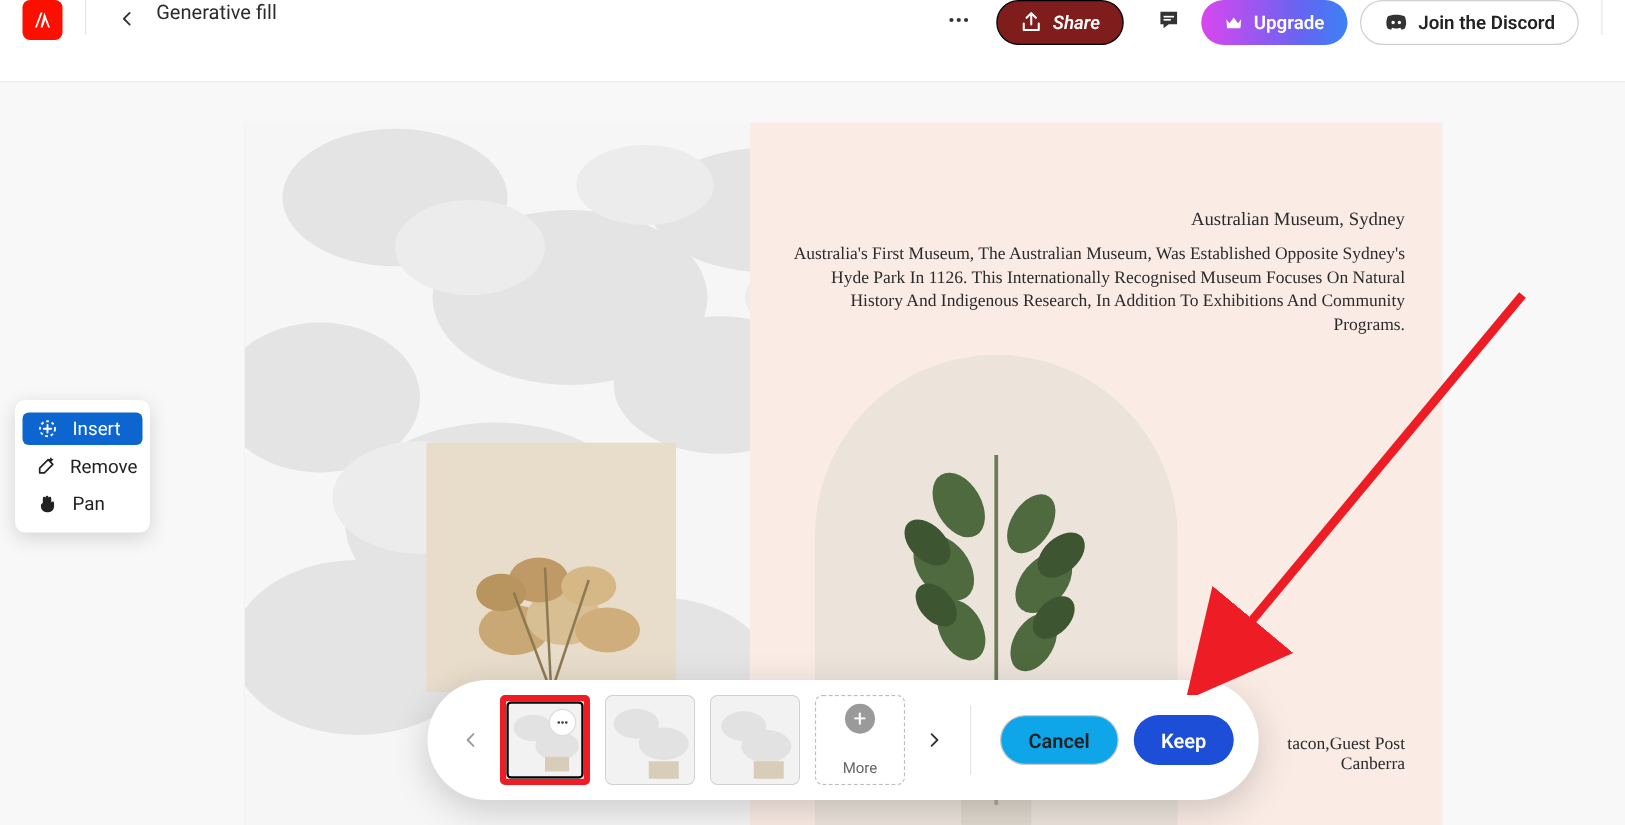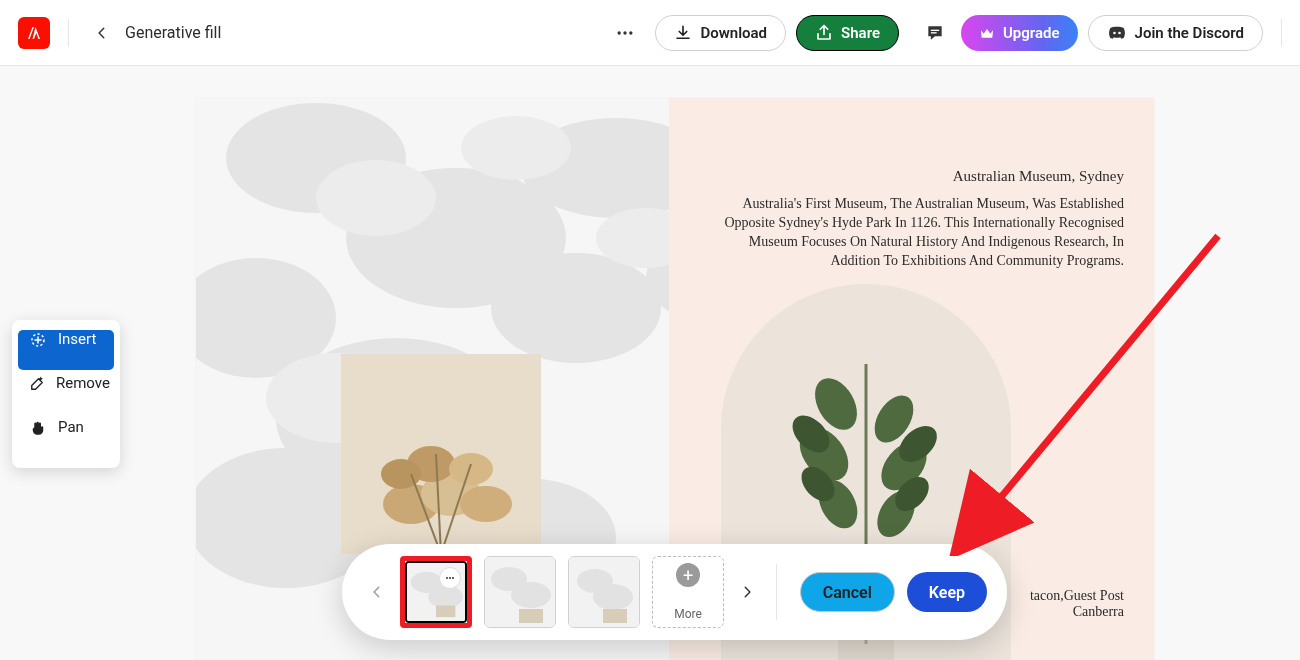--- a/index.html
+++ b/index.html
@@ -1,48 +1,48 @@
 <!DOCTYPE html>
 <html><head>
 <meta charset="utf-8">
 <style>
   * { box-sizing: border-box; margin: 0; padding: 0; }
   html, body { width: 1300px; height: 660px; font-family: -apple-system, BlinkMacSystemFont, "Segoe UI", Roboto, Helvetica, Arial, sans-serif; background: #fff; overflow: hidden; }
   
-  .header { height: 66px; display: flex; align-items: center; padding: 0 18px; border-bottom: 1px solid #e6e6e6; }
+  .header { height: 66px; display: flex; align-items: flex-start; padding: 0 18px; border-bottom: 1px solid #e6e6e6; }
   .logo { width: 32px; height: 32px; border-radius: 6px; background: #fa0f00; display: flex; align-items: center; justify-content: center; position: relative; }
   .logo svg { width: 18px; height: 18px; }
   .hdr-divider { width: 1px; height: 28px; background: #e6e6e6; margin: 0 18px; }
   .back-btn { width: 30px; height: 30px; display:flex; align-items:center; justify-content:center; cursor:pointer; }
   .page-title { font-size: 16px; color: #2c2c2c; margin-left: 8px; }
   .hdr-spacer { flex: 1; }
   .hdr-more { width: 32px; height: 32px; display:flex; align-items:center; justify-content:center; cursor:pointer; margin-right: 14px; }
   .pill-btn { height: 36px; border-radius: 18px; border: 1px solid #d0d0d0; background:#fff; display:flex; align-items:center; padding: 0 18px; font-size:15px; font-weight:600; color:#222; cursor:pointer; margin-right:10px; }
   .pill-btn svg, .pill-btn .ico { margin-right: 8px; }
-  .share-btn { background:#15803d; color:#fff; border-color:#000; }
+  .share-btn { background:#7f1d1d; color:#fff; border-color:#000;font-style:italic; }
   .chat-ico { width:32px; height:32px; display:flex; align-items:center; justify-content:center; cursor:pointer; margin: 0 10px; }
   .upgrade-btn { border:none; color:#fff; background: linear-gradient(90deg,#d946ef 0%, #6366f1 70%, #3b82f6 100%); }
   .discord-btn { }
   .hdr-right-div { width:1px; height:28px; background:#e6e6e6; margin-left:8px; }
 
   
   .stage { position:absolute; top:66px; left:0; right:0; bottom:0; background:#f8f8f8; }
   .canvas { position:absolute; left:196px; top:32px; width:958px; height:562px; background:#fff; overflow:hidden; box-shadow: 0 0 0 1px rgba(0,0,0,0.02); }
   .leaf-bg { position:absolute; inset:0; }
-  .right-panel { position:absolute; right:0; top:0; width:485px; height:100%; background:#faece5; }
+  .right-panel { position:absolute; right:0; top:0; width:554px; height:100%; background:#faece5; }
   .arch { position:absolute; left:52px; top:186px; width:290px; height:380px; background:#eee6de; border-top-left-radius:145px; border-top-right-radius:145px; overflow:hidden; }
   .rt-text { position:absolute; top:70px; left:30px; right:30px; text-align:right; font-family: Georgia, 'Times New Roman', serif; color:#2b2b2b; }
   .rt-title { font-size:15px; margin-bottom:10px; }
   .rt-body { font-size:14px; line-height:1.35; }
   .rt-caption { position:absolute; bottom:40px; right:30px; text-align:right; font-family: Georgia, serif; font-size:14px; color:#2b2b2b; }
   .inset-photo { position:absolute; left:145px; top:256px; width:200px; height:200px; }
 
   
   .tool-panel { position:absolute; left:12px; top:254px; width:108px; background:#fff; border-radius:8px; box-shadow:0 4px 16px rgba(0,0,0,0.15); padding:6px; }
-  .tool-item { height:40px; border-radius:5px; display:flex; padding:0 10px; font-size:15px; color:#222; cursor:pointer; margin:4px 0; }
+  .tool-item { height:26px; border-radius:5px; display:flex; align-items:center; padding:0 10px; font-size:15px; color:#222; cursor:pointer; margin:4px 0; }
   .tool-item.active { background:#0d66d0; color:#fff; }
   .tool-item .tico { width:20px; height:20px; margin-right:10px; display:flex; align-items:center; justify-content:center; }
 
   
   .action-bar { position:absolute; left:342px; bottom:20px; width:665px; height:96px; background:#fff; border-radius:48px; box-shadow:0 8px 30px rgba(0,0,0,0.18); display:flex; align-items:center; padding:0 20px; }
   .nav-arrow { width:30px; height:30px; display:flex; align-items:center; justify-content:center; cursor:pointer; color:#888; }
   .thumbs { display:flex; align-items:center; gap:12px; margin:0 8px; }
   .thumb { width:72px; height:72px; border-radius:6px; border:1px solid #d0d0d0; position:relative; overflow:hidden; cursor:pointer; }
   .thumb.selected-outer { border:5px solid #ee1c25; border-radius:4px; padding:0; }
   .thumb.selected-inner { width:62px; height:62px; border:2px solid #000; border-radius:4px; position:relative; margin:auto; }
@@ -75,26 +75,20 @@
       </svg>
   </div>
   <div class="page-title">Generative fill</div>
   <div class="hdr-spacer"></div>
   <div class="hdr-more">
     <svg width="20" height="20" viewBox="0 0 24 24">
         <circle cx="5" cy="12" r="2" fill="#333"></circle>
         <circle cx="12" cy="12" r="2" fill="#333"></circle>
         <circle cx="19" cy="12" r="2" fill="#333"></circle>
       </svg>
-  </div>
-  <div class="pill-btn">
-    <svg class="ico" width="18" height="18" viewBox="0 0 24 24">
-        <path d="M12 3 V14 M7 10 L12 15 L17 10 M4 19 H20" stroke="#222" stroke-width="2.2" fill="none" stroke-linecap="round" stroke-linejoin="round"></path>
-      </svg>
-    <span>Download</span>
   </div>
   <div class="pill-btn share-btn">
     <svg class="ico" width="18" height="18" viewBox="0 0 24 24">
         <path d="M12 14 V3 M7 7 L12 2 L17 7 M4 13 V20 H20 V13" stroke="#fff" stroke-width="2.2" fill="none" stroke-linecap="round" stroke-linejoin="round"></path>
       </svg>
     <span>Share</span>
   </div>
   <div class="chat-ico">
     <svg width="20" height="20" viewBox="0 0 24 24">
         <path d="M4 4 H20 V16 H12 L7 20 V16 H4 Z" fill="#333"></path>

